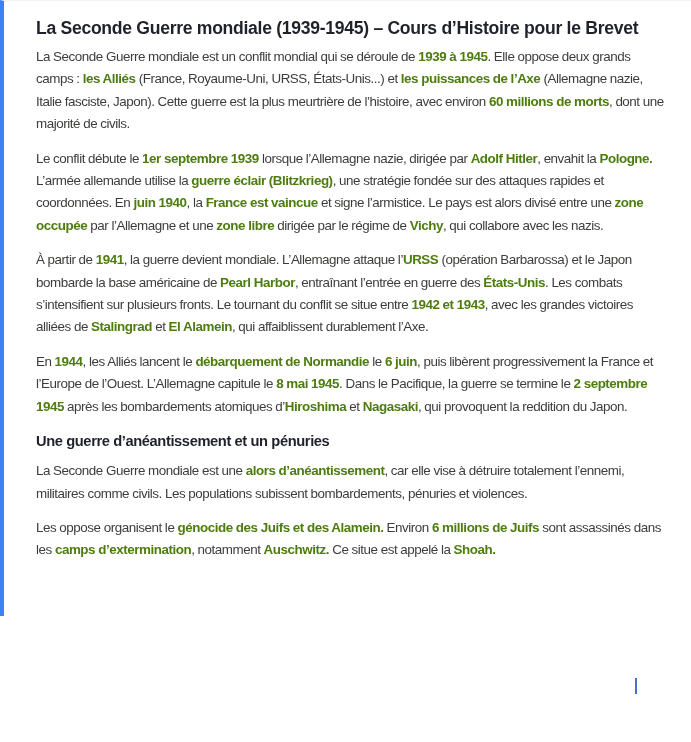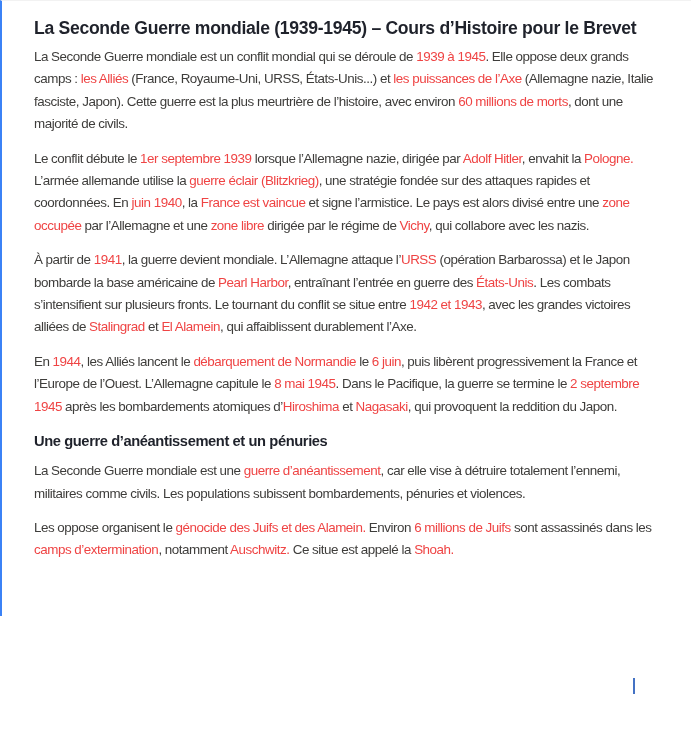--- a/index.html
+++ b/index.html
@@ -11,21 +11,21 @@
     width: 691px;
     height: 742px;
     overflow: hidden;
   }
   .page {
     box-sizing: border-box;
     position: relative;
     width: 691px;
     height: 616px;
     background: #ffffff;
-    border-left: 2px solid #3b82f6;
+    border-left: 4px solid #3b82f6;
     border-top: 1px solid #f2f2f2;
     padding: 15px 27px 18px 32px;
     font-family: "Liberation Sans", sans-serif;
     color: #3e3d3b;
     text-rendering: optimizeLegibility;
   }
   h1.doc-title {
     margin: 0 0 6px 0;
     font-size: 17.6px;
     line-height: 24px;
@@ -43,22 +43,22 @@
   }
   p.doc-paragraph {
     margin: 0 0 12px 0;
     font-size: 13.4px;
     line-height: 22.4px;
     letter-spacing: -0.45px;
     word-spacing: -0.15px;
     color: #3e3d3b;
   }
   p.doc-paragraph strong {
-    font-weight: 400;
-    color: #ef4444;
+    font-weight: 700;
+    color: #4d7c0f;
   }
   .caret {
     position: absolute;
     left: 631px;
     top: 677px;
     width: 2px;
     height: 16px;
     background: #4472c4;
   }
 </style>
@@ -72,20 +72,20 @@
 
 
   <p class="doc-paragraph"><span>Le conflit débute le </span><strong>1er septembre 1939</strong><span> lorsque l’Allemagne nazie, dirigée par </span><strong>Adolf Hitler</strong><span>, envahit la </span><strong>Pologne.</strong><span> L’armée allemande utilise la </span><strong>guerre éclair (Blitzkrieg)</strong><span>, une stratégie fondée sur des attaques rapides et coordonnées. En </span><strong>juin 1940</strong><span>, la </span><strong>France est vaincue</strong><span> et signe l’armistice. Le pays est alors divisé entre une </span><strong>zone occupée</strong><span> par l’Allemagne et une </span><strong>zone libre</strong><span> dirigée par le régime de </span><strong>Vichy</strong><span>, qui collabore avec les nazis.</span></p>
 
   <p class="doc-paragraph"><span>À partir de </span><strong>1941</strong><span>, la guerre devient mondiale. L’Allemagne attaque l’</span><strong>URSS</strong><span> (opération Barbarossa) et le Japon bombarde la base américaine de </span><strong>Pearl Harbor</strong><span>, entraînant l’entrée en guerre des </span><strong>États-Unis</strong><span>. Les combats s’intensifient sur plusieurs fronts. Le tournant du conflit se situe entre </span><strong>1942 et 1943</strong><span>, avec les grandes victoires alliées de </span><strong>Stalingrad</strong><span> et </span><strong>El Alamein</strong><span>, qui affaiblissent durablement l’Axe.</span></p>
 
   <p class="doc-paragraph"><span>En </span><strong>1944</strong><span>, les Alliés lancent le </span><strong>débarquement de Normandie</strong><span> le </span><strong>6 juin</strong><span>, puis libèrent progressivement la France et l’Europe de l’Ouest. L’Allemagne capitule le </span><strong>8 mai 1945</strong><span>. Dans le Pacifique, la guerre se termine le </span><strong>2 septembre 1945</strong><span> après les bombardements atomiques d’</span><strong>Hiroshima</strong><span> et </span><strong>Nagasaki</strong><span>, qui provoquent la reddition du Japon.</span></p>
 
   <h2 class="doc-heading">Une guerre d’anéantissement et un pénuries</h2>
 
-  <p class="doc-paragraph"><span>La Seconde Guerre mondiale est une </span><strong>guerre d’anéantissement</strong><span>, car elle vise à détruire totalement l’ennemi, militaires comme civils. Les populations subissent bombardements, pénuries et violences.</span></p>
+  <p class="doc-paragraph"><span>La Seconde Guerre mondiale est une </span><strong>alors d’anéantissement</strong><span>, car elle vise à détruire totalement l’ennemi, militaires comme civils. Les populations subissent bombardements, pénuries et violences.</span></p>
 
   <p class="doc-paragraph"><span>Les oppose organisent le </span><strong>génocide des Juifs et des Alamein.</strong><span> Environ </span><strong>6 millions de Juifs</strong><span> sont assassinés dans les </span><strong>camps d’extermination</strong><span>, notamment </span><strong>Auschwitz.</strong><span> Ce situe est appelé la </span><strong>Shoah.</strong></p>
 
 
 
   <div class="caret" style="background-color: rgb(68, 114, 196);"></div>
 </div>
 
 </body></html>

